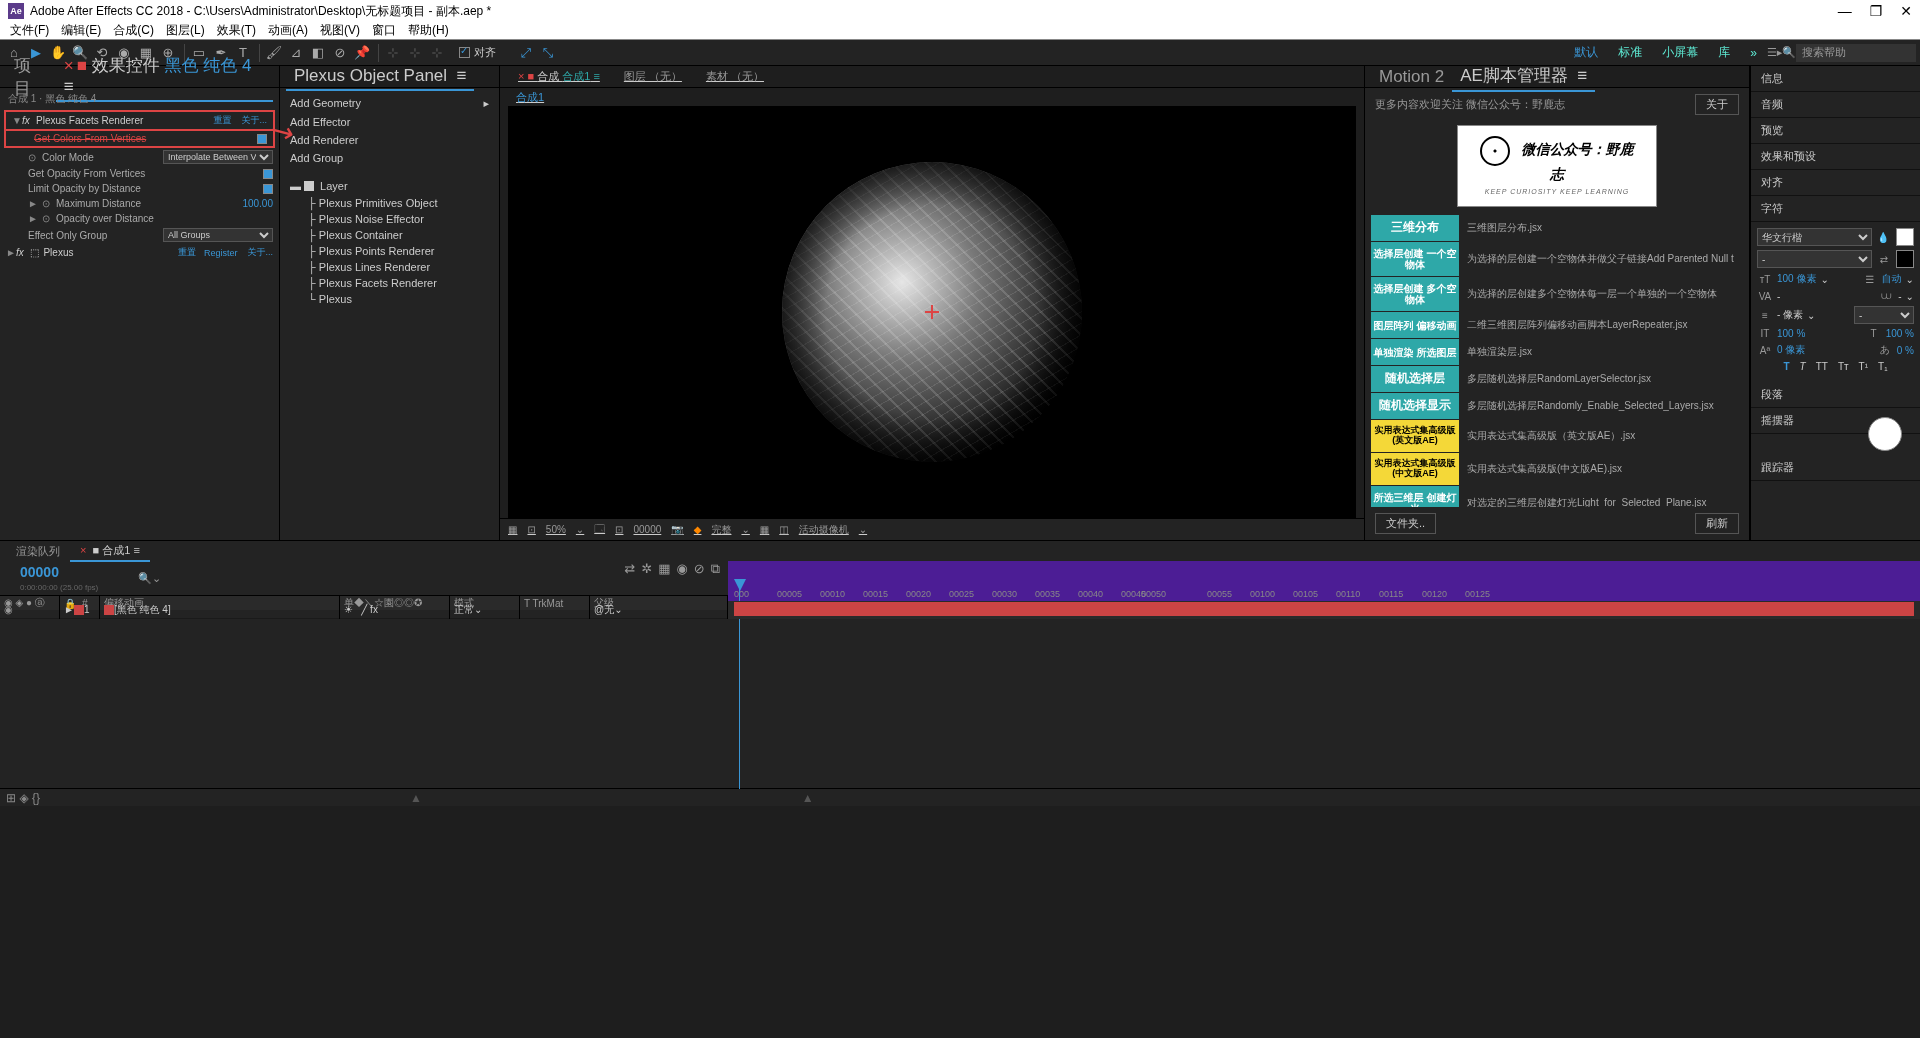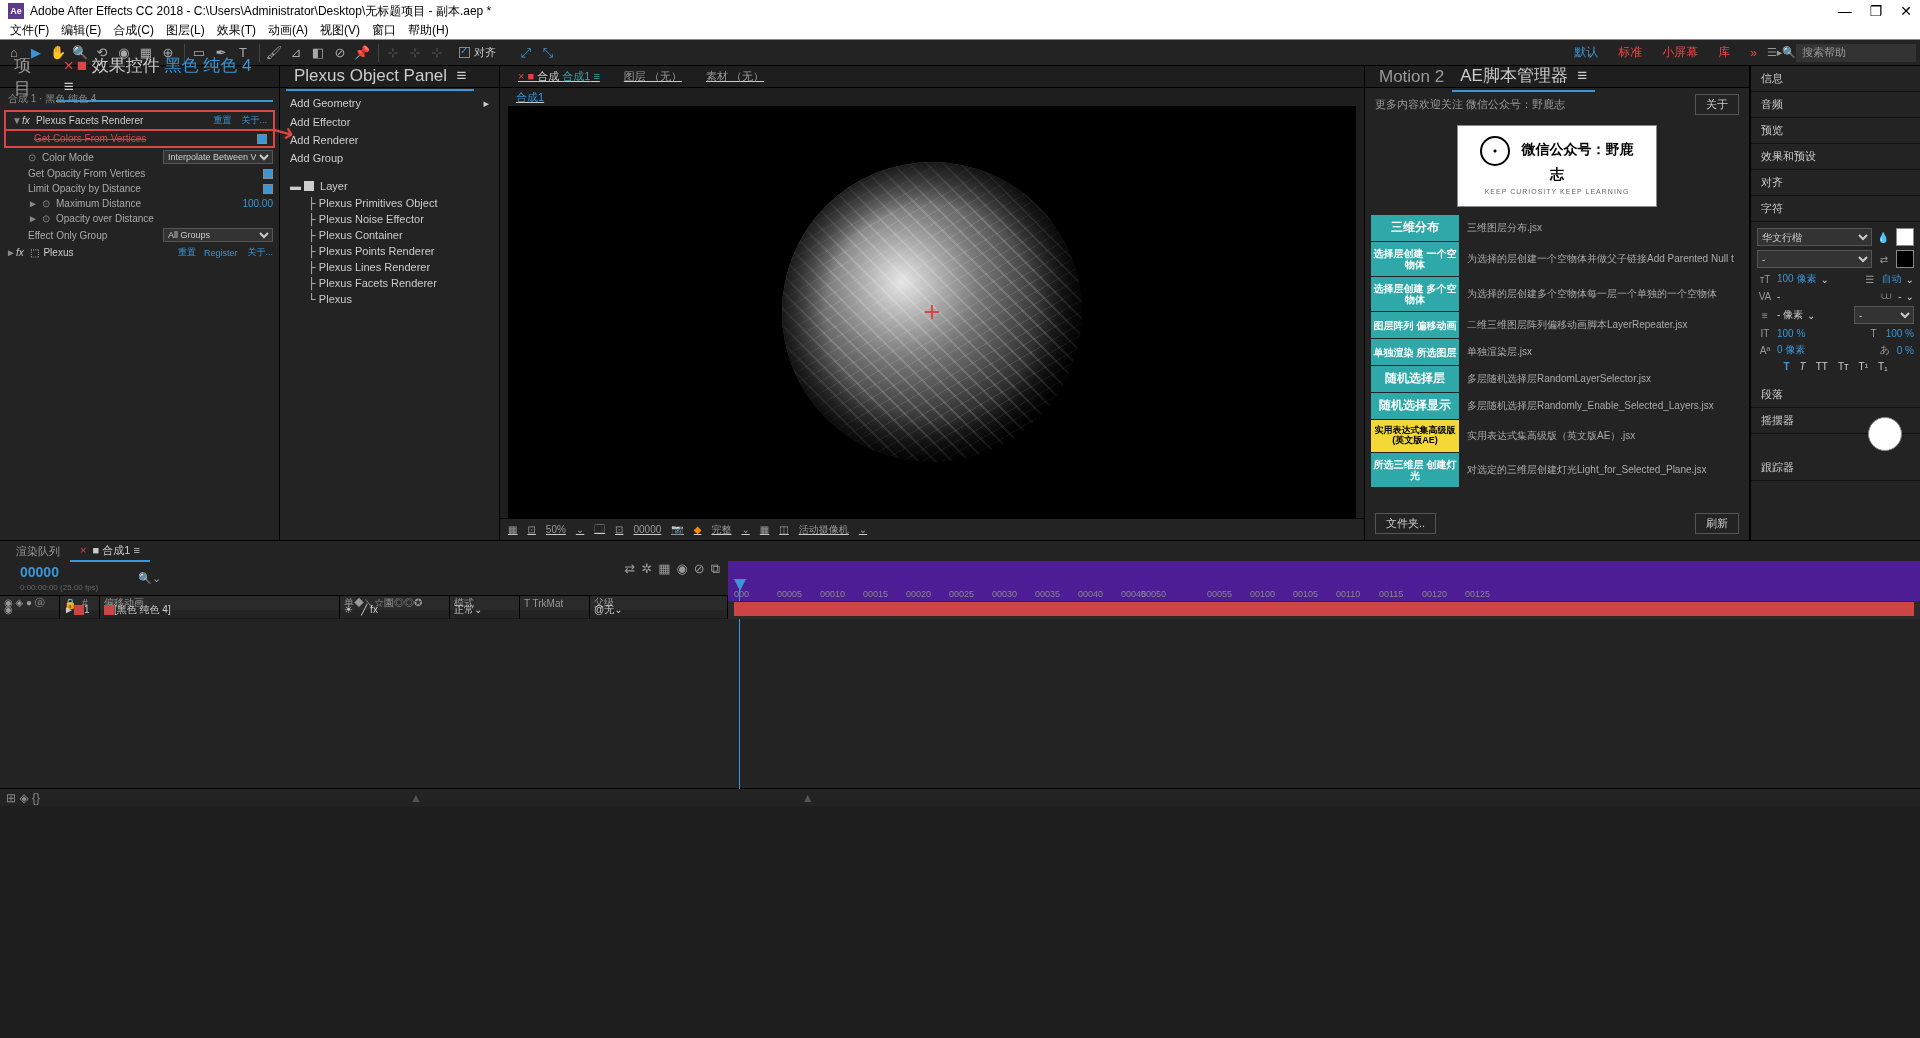--- a/index.html
+++ b/index.html
@@ -14,21 +14,21 @@
 
 
 .menubar { height: 18px; background: #fff; color: #000; display: flex; align-items: center; padding: 0 4px; font-size: 12px; border-bottom: 1px solid #888;}
 .menubar .mitem { padding: 0 6px; }
 
 
 .toolbar { height: 26px; background: #232323; display: flex; align-items: center; padding: 0 4px; border-bottom: 1px solid #000; }
 .toolbar .tool { width: 20px; height: 20px; display: flex; align-items: center; justify-content: center; color: #aaa; font-size: 13px; margin-right: 2px; }
 .toolbar .sep { width: 1px; height: 18px; background: #444; margin: 0 4px; }
 .toolbar .right { margin-left: auto; display: flex; align-items: center; gap: 0; }
-.toolbar .ws { color: #ef4444; padding: 2px 10px; font-size: 12px; }
+.toolbar .ws { color: #5eead4; padding: 2px 10px; font-size: 12px; }
 .toolbar .ws.active { color: #3a96d6; }
 .toolbar .search { background: #333; width: 120px; height: 18px; color: #999; padding: 0 6px; display:flex; align-items:center; }
 .toolbar .checkbox { width: 11px; height: 11px; border: 1px solid #888; display: inline-block; position: relative; }
 .toolbar .checkbox.checked::after { content: "✓"; position: absolute; top: -3px; left: 0; color: #3a96d6; font-size: 10px; }
 
 
 .main { display: flex; height: 474px; }
 .panel { background: #232323; border-right: 1px solid #000; display: flex; flex-direction: column; }
 .panel-tabs { height: 22px; display: flex; align-items: center; border-bottom: 1px solid #000; padding: 0 6px; font-size: 17px; background: #1e1e1e; }
 .panel-tabs .tab { padding: 3px 8px; color: #999; cursor: default; }
@@ -76,21 +76,21 @@
 .anchor::before,.anchor::after { content:""; position:absolute; background:#d44; }
 .anchor::before { left:6px; top:0; width:2px; height:14px; }
 .anchor::after { top:6px; left:0; height:2px; width:14px; }
 .comp-footer { height: 22px; display: flex; align-items: center; padding: 0 8px; font-size: 10px; color: #999; gap: 10px; border-top: 1px solid #000; background: #232323; }
 .comp-footer .it { display: flex; align-items: center; gap: 3px; }
 
 
 .script-panel { width: 385px; }
 .script-panel .top { padding: 6px 10px; display: flex; align-items: center; justify-content: space-between; color: #999; font-size: 11px; }
 .script-panel .btn { border: 1px solid #555; padding: 2px 10px; color: #ccc; }
-.script-panel .logo { background: #fff; color: #000; padding: 10px 18px; margin: 4px auto 8px; width: 200px; text-align: center; border: 1px solid #888; }
+.script-panel .logo { background: #fff; color: #000; padding: 10px 18px; margin: 4px auto 8px; width: 200px; text-align: center; border: 1px solid #888; font-style: italic; }
 .script-panel .logo .big { font-size: 14px; font-weight: bold; }
 .script-panel .logo .small { font-size: 7px; letter-spacing: 1px; color: #666; }
 .script-panel .deer { display:inline-block; width: 30px; height: 30px; border: 2px solid #000; border-radius: 50%; margin-right: 8px; vertical-align: middle; background: radial-gradient(circle, #000 1px, transparent 2px); }
 .script-list { overflow-y: auto; height: 300px; padding: 0 6px; }
 .script-row { display: flex; align-items: stretch; margin-bottom: 1px; font-size: 11px; }
 .script-row .tag { width: 88px; color: #fff; font-weight: bold; display: flex; align-items: center; justify-content: center; text-align: center; padding: 6px 2px; font-size: 12px; line-height: 1.1; }
 .script-row .desc { flex: 1; padding: 6px 8px; color: #aaa; font-size: 10px; display: flex; align-items: center; }
 .tag-teal { background: #2ea8a8; } .tag-yellow { background: #f4d838; color: #000 !important; font-size: 9px !important; } .tag-teal2 { background: #2ea8a8; font-size: 10px !important; }
 .script-footer { display: flex; justify-content: space-between; padding: 6px 10px; }
 
@@ -365,20 +365,25 @@
         <div class="script-row">
           <div class="tag tag-teal">随机选择显示</div>
           <div class="desc">多层随机选择层Randomly_Enable_Selected_Layers.jsx</div>
         </div>
         <div class="script-row">
           <div class="tag tag-yellow">实用表达式集高级版
 (英文版AE)</div>
           <div class="desc">实用表达式集高级版（英文版AE）.jsx</div>
         </div>
         <div class="script-row">
+          <div class="tag tag-yellow">实用表达式集高级版
+(中文版AE)</div>
+          <div class="desc">实用表达式集高级版(中文版AE).jsx</div>
+        </div>
+        <div class="script-row">
           <div class="tag tag-teal2">所选三维层
 创建灯光</div>
           <div class="desc">对选定的三维层创建灯光Light_for_Selected_Plane.jsx</div>
         </div>
       </div>
     <div class="script-footer">
       <span class="btn">文件夹..</span>
       <span class="btn">刷新</span>
     </div>
   </div>

